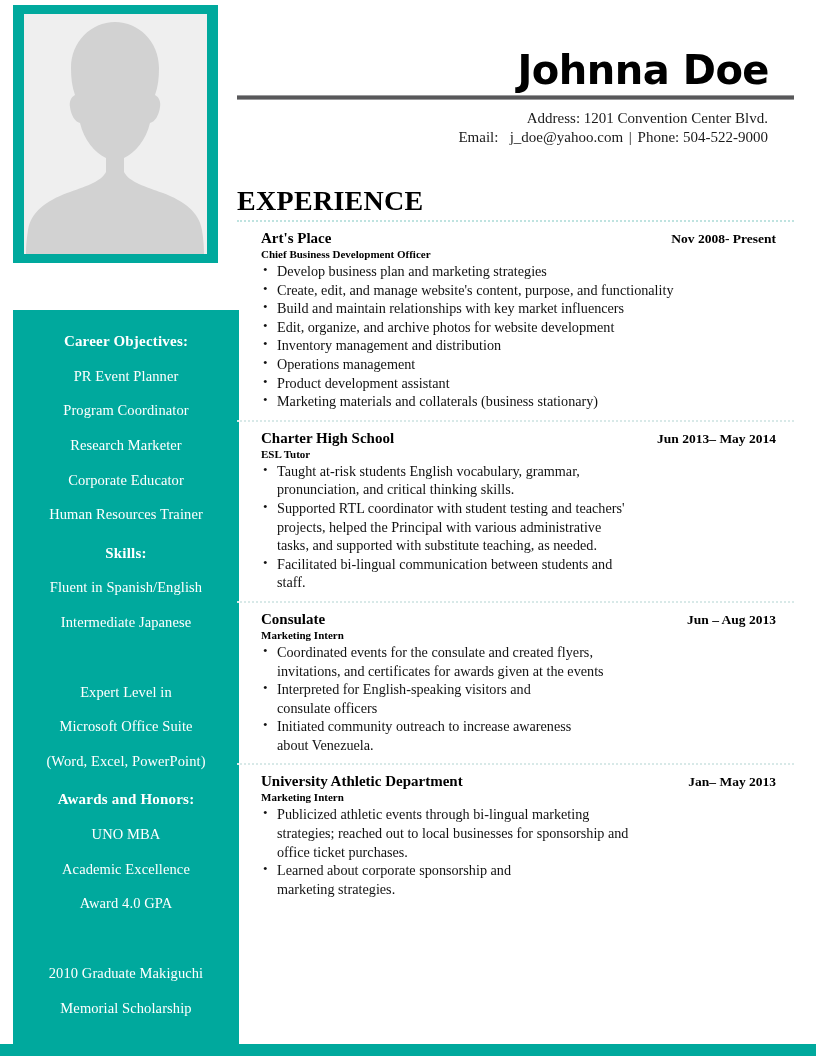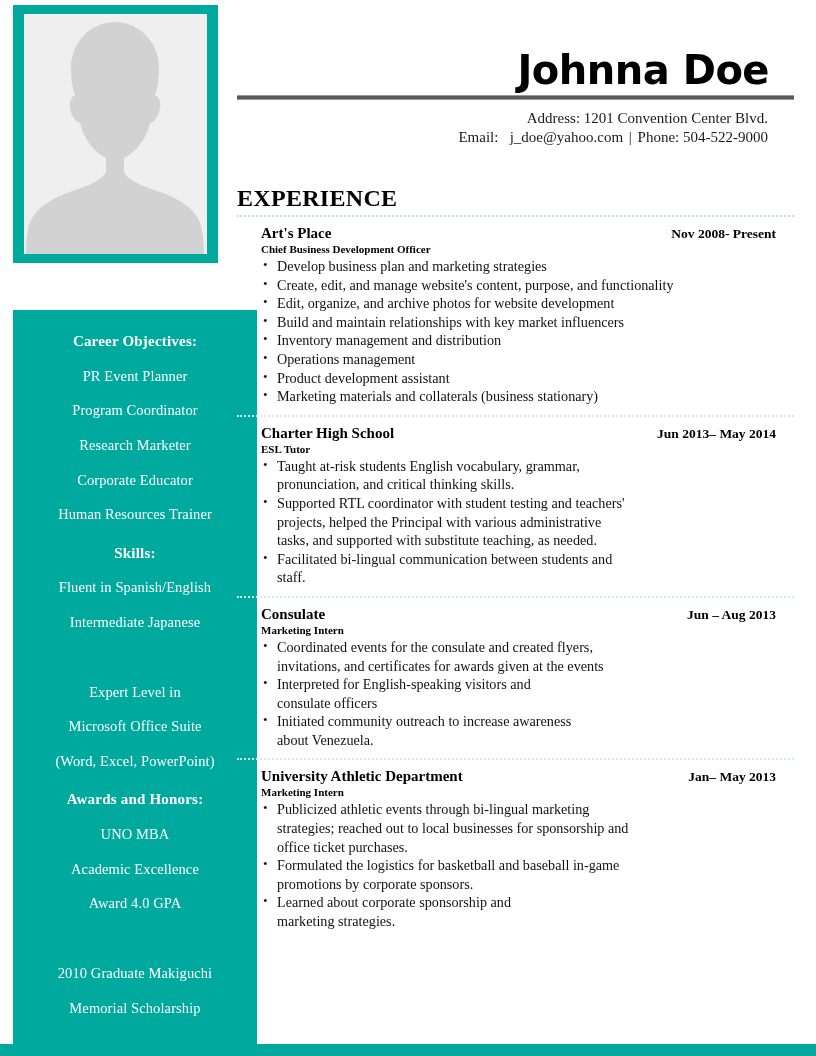--- a/index.html
+++ b/index.html
@@ -43,21 +43,21 @@
     left: 0;
     top: 0;
     width: 100%;
     height: 100%;
   }
 
   .sidebar {
     position: absolute;
     left: 13px;
     top: 310px;
-    width: 244px;
+    width: 226px;
     height: 734px;
     background: #00a99d;
     box-sizing: border-box;
     padding: 22px 6px 10px 6px;
     color: #ffffff;
     text-align: center;
   }
   .side-heading {
     font-weight: bold;
     font-size: 15px;
@@ -121,21 +121,21 @@
     font-size: 15px;
     line-height: 19px;
     color: #1a1a1a;
   }
   .contact .pipe { padding: 0 2px; }
 
   .section {
     margin-top: 38px;
   }
   .section-title {
-    font-size: 24px;
+    font-size: 28px;
     font-weight: bold;
     letter-spacing: .3px;
     color: #000000;
     margin: 0 0 3px 0;
   }
   .dotted {
     border-top: 2px dotted #bfe3e0;
     height: 0;
     margin: 0 0 0 0;
   }
@@ -274,22 +274,22 @@
 
       <article class="entry">
         <div class="entry-head">
           <span class="org">Art's Place</span>
           <span class="dates">Nov 2008- Present</span>
         </div>
         <div class="role">Chief Business Development Officer</div>
         <ul class="bullets">
           <li>Develop business plan and marketing strategies</li>
           <li>Create, edit, and manage website's content, purpose, and functionality</li>
+          <li>Build and maintain relationships with key market influencers</li>
           <li>Edit, organize, and archive photos for website development</li>
-          <li>Build and maintain relationships with key market influencers</li>
           <li>Inventory management and distribution</li>
           <li>Operations management</li>
           <li>Product development assistant</li>
           <li>Marketing materials and collaterals (business stationary)</li>
         </ul>
       </article>
 
       <div class="dotted light"></div>
 
       <article class="entry">
@@ -323,21 +323,20 @@
       <div class="dotted light"></div>
 
       <article class="entry">
         <div class="entry-head">
           <span class="org">University Athletic Department</span>
           <span class="dates">Jan– May 2013</span>
         </div>
         <div class="role">Marketing Intern</div>
         <ul class="bullets">
           <li style="max-width:360px">Publicized athletic events through bi-lingual marketing strategies; reached out to local businesses for sponsorship and office ticket purchases.</li>
-          <li style="max-width:350px">Formulated the logistics for basketball and baseball in-game promotions by corporate sponsors.</li>
           <li style="max-width:260px">Learned about corporate sponsorship and marketing strategies.</li>
         </ul>
       </article>
 
     </section>
   </main>
 
   <div class="bottom-bar"></div>
 </div>
 

